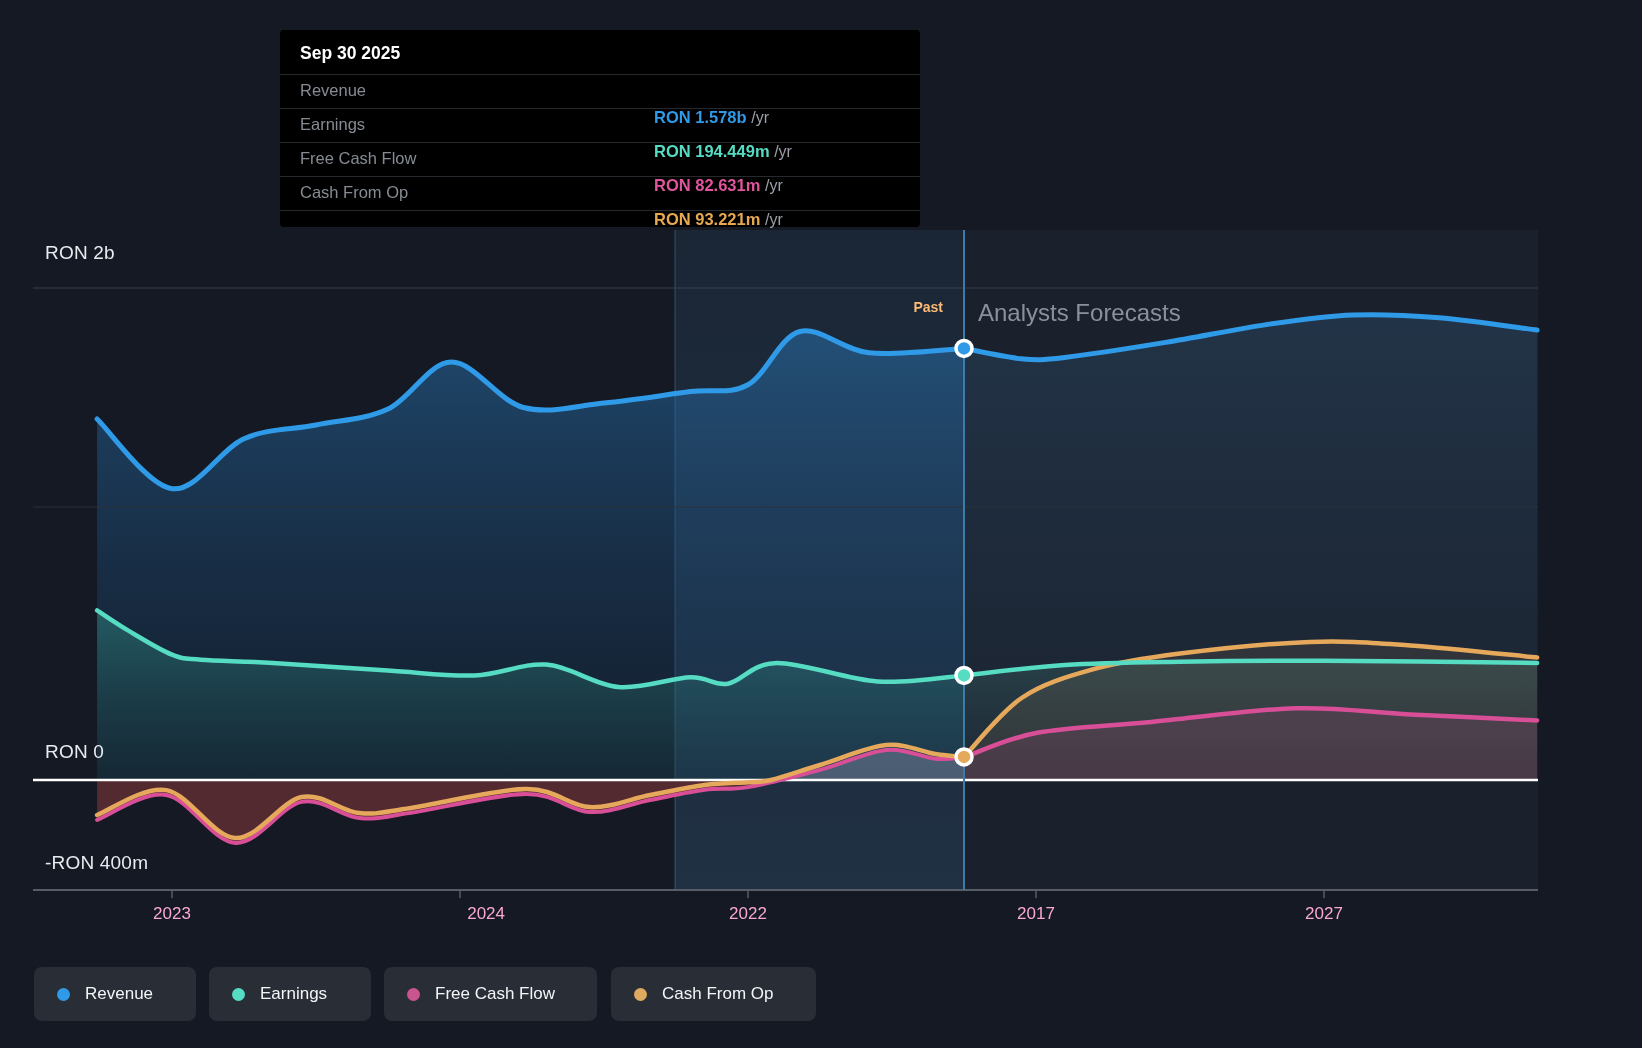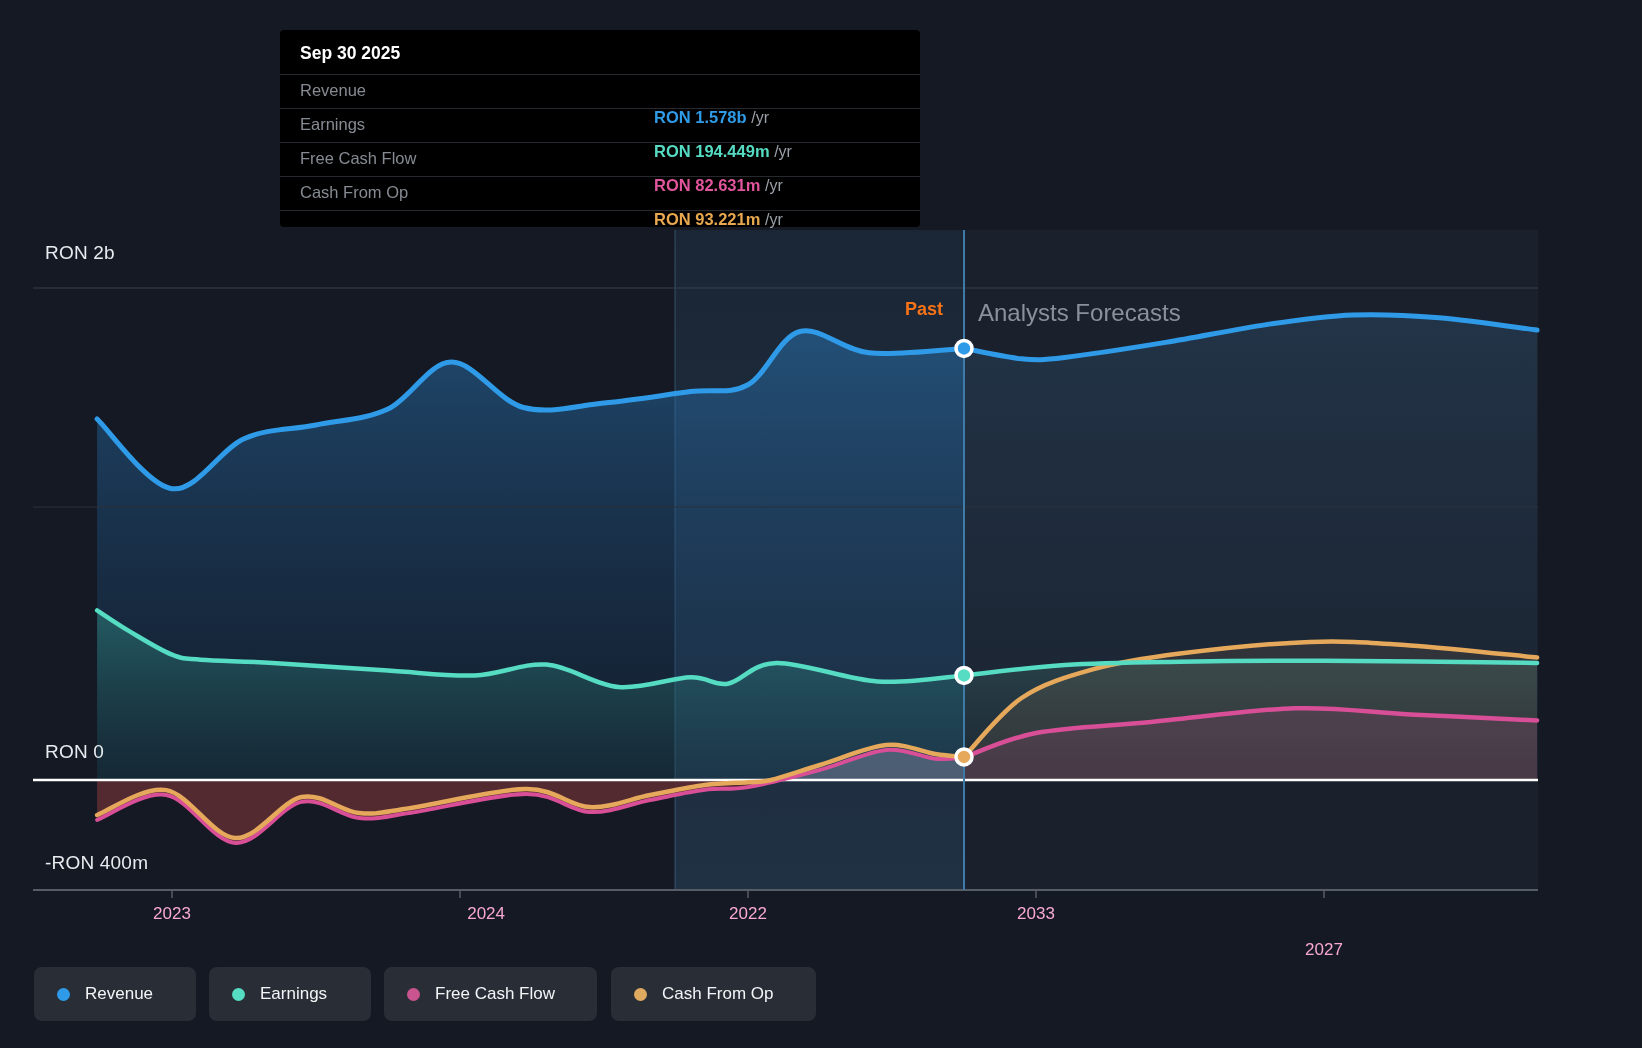--- a/index.html
+++ b/index.html
@@ -5,21 +5,21 @@
   html,body{margin:0;padding:0;background:#0f141c;}
   .stage{
     position:relative;width:1642px;height:1048px;overflow:hidden;
     background:#141923;
     font-family:"Liberation Sans","DejaVu Sans",sans-serif;
     -webkit-font-smoothing:antialiased;
   }
   svg.chart{position:absolute;left:0;top:0;}
   .axis-label{position:absolute;color:#e8ebef;font-size:19px;font-weight:500;letter-spacing:.2px;}
   .year-label{position:absolute;top:904px;width:90px;margin-left:-45px;text-align:center;color:#f9a8d4;font-size:17px;font-weight:500;}
-  .past-label{position:absolute;top:299px;right:699px;color:#f97316;font-size:18px;font-weight:700;}
+  .past-label{position:absolute;top:299px;right:699px;color:#fdba74;font-size:14px;font-weight:700;}
   .forecast-label{position:absolute;top:299px;left:978px;color:#8a919c;font-size:24px;font-weight:400;}
   
   .tooltip{
     position:absolute;left:280px;top:30px;width:640px;height:197px;
     background:#000000;border-radius:4px;box-sizing:border-box;
     padding:13px 0 0 0;z-index:5;
   }
   .tooltip .tt-title{color:#ffffff;font-size:17.5px;font-weight:700;padding:0 20px 10px 20px;}
   .tooltip .tt-row{position:relative;height:33px;border-top:1px solid #26292e;margin:0 0 0 0;}
   .tooltip .tt-row:last-child{border-bottom:1px solid #26292e;}
@@ -103,22 +103,22 @@
       <circle cx="964" cy="756.9" r="8" fill="#e6a95c" stroke="#ffffff" stroke-width="3.5"></circle>
     </svg>
 
   <div class="axis-label" style="left:45px;top:242px;">RON 2b</div>
   <div class="axis-label" style="left:45px;top:741px;">RON 0</div>
   <div class="axis-label" style="left:45px;top:852px;">-RON 400m</div>
 
   <div class="year-label" style="left:172px;">2023</div>
   <div class="year-label" style="left:460px;text-align:right;">2024</div>
   <div class="year-label" style="left:748px;">2022</div>
-  <div class="year-label" style="left:1036px;">2033</div>
-  <div class="year-label" style="left:1324px;margin-top:36px;">2027</div>
+  <div class="year-label" style="left:1036px;">2017</div>
+  <div class="year-label" style="left:1324px;">2027</div>
 
   <div class="past-label">Past</div>
   <div class="forecast-label">Analysts Forecasts</div>
 
   <div class="tooltip">
     <div class="tt-title">Sep 30 2025</div>
     <div class="tt-row">
       <span class="tt-label">Revenue</span>
       <span class="tt-value" style="color: rgb(47, 155, 232);"><span>RON 1.578b</span> <span class="tt-unit">/yr</span></span>
     </div>

